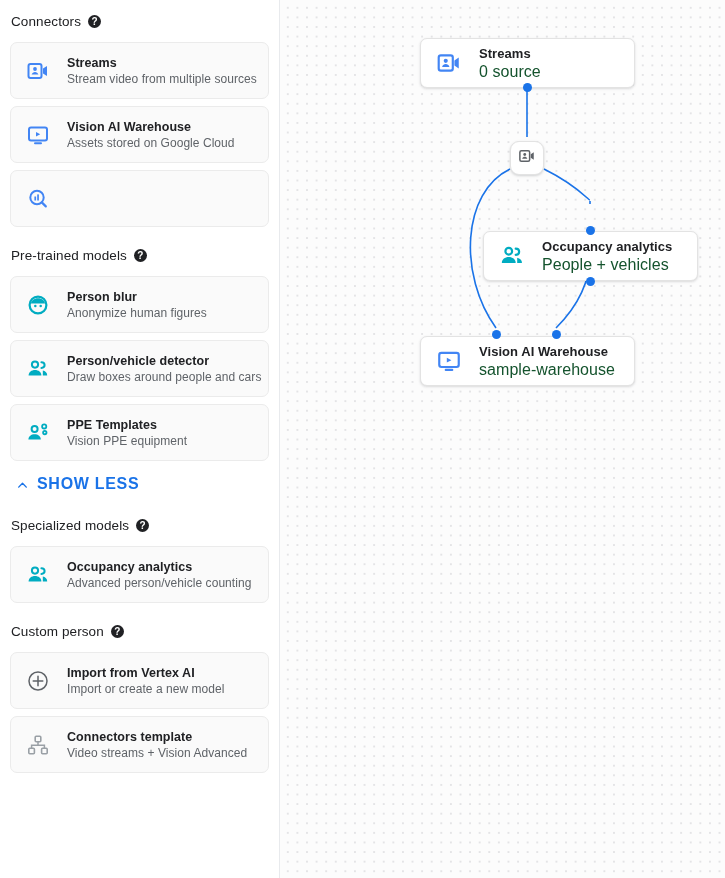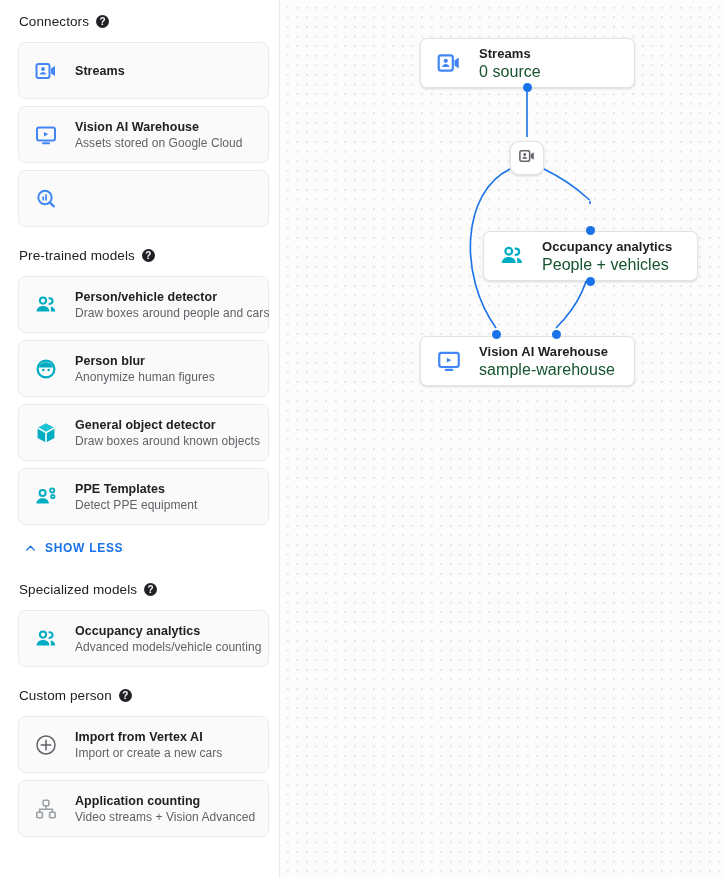--- a/index.html
+++ b/index.html
@@ -9,21 +9,21 @@
     background: #ffffff;
     overflow: hidden;
   }
   #app { position: relative; width: 725px; height: 878px; display: flex; }
 
   
   .sidebar {
     width: 280px; height: 878px;
     background: #ffffff;
     border-right: 1px solid #e8eaed;
-    padding: 0 10px 10px 18px;
+    padding: 0 10px 10px 10px;
     overflow: hidden;
     position: relative;
   }
   .section-header {
     display: flex; align-items: center; gap: 7px;
     font-size: 13.5px; color: #202124; font-weight: 400;
     letter-spacing: .1px;
     height: 42px;
     padding-left: 1px;
   }
@@ -57,21 +57,21 @@
   .card-title {
     font-size: 12.5px; font-weight: 700; color: #202124;
     letter-spacing: .05px; white-space: nowrap;
   }
   .card-sub {
     font-size: 12px; color: #5f6368; letter-spacing: .05px; white-space: nowrap;
   }
 
   .show-less {
     display: flex; align-items: center; gap: 8px;
-    color: #1a73e8; font-size: 12px; font-weight: 700;
+    color: #1a73e8; font-size: 16px; font-weight: 700;
     letter-spacing: .7px;
     height: 32px; margin-top: 6px; margin-bottom: 4px;
     padding-left: 6px; cursor: pointer;
   }
   .chev { width: 13px; height: 13px; flex: none; }
 
   
   .canvas {
     position: relative;
     flex: 1; height: 878px;
@@ -130,20 +130,21 @@
       <span class="card-icon">
         <svg width="24" height="24" viewBox="0 0 24 24" fill="none">
           <rect x="2.5" y="5" width="13" height="14" rx="2" stroke="#4285f4" stroke-width="2"></rect>
           <circle cx="9" cy="10" r="1.9" fill="#4285f4"></circle>
           <path d="M5.6 15.6c.6-1.7 1.9-2.6 3.4-2.6s2.8.9 3.4 2.6z" fill="#4285f4"></path>
           <path d="M17 9.6l4-2.6v10l-4-2.6z" fill="#4285f4"></path>
         </svg>
       </span>
       <span class="card-text">
         <span class="card-title">Streams</span>
+        <span class="card-sub">Stream video from multiple sources</span>
       </span>
     </div>
 
     <div class="card">
       <span class="card-icon">
         <svg width="24" height="24" viewBox="0 0 24 24" fill="none">
           <rect x="3" y="4.5" width="18" height="13" rx="2" stroke="#4285f4" stroke-width="2"></rect>
           <path d="M10 9l4.2 2.2L10 13.4z" fill="#4285f4"></path>
           <rect x="8" y="19.2" width="8" height="2" rx="1" fill="#4285f4"></rect>
         </svg>
@@ -166,74 +167,60 @@
     </div>
 
     <div class="section-header">
       <span>Pre-trained models</span>
       <span class="help-icon">?</span>
     </div>
 
     <div class="card">
       <span class="card-icon">
         <svg width="24" height="24" viewBox="0 0 24 24" fill="none">
+          <circle cx="12" cy="12" r="8.4" stroke="#00acc1" stroke-width="2.2"></circle>
+          <path d="M12 5.2c4 0 7 2.6 7 5.4H5c0-2.8 3-5.4 7-5.4z" fill="#00acc1"></path>
+          <circle cx="9.3" cy="13" r="1.25" fill="#00acc1"></circle>
+          <circle cx="14.7" cy="13" r="1.25" fill="#00acc1"></circle>
+        </svg>
+      </span>
+      <span class="card-text">
+        <span class="card-title">Person blur</span>
+        <span class="card-sub">Anonymize human figures</span>
+      </span>
+    </div>
+
+    <div class="card">
+      <span class="card-icon">
+        <svg width="24" height="24" viewBox="0 0 24 24" fill="none">
           <circle cx="9" cy="7.6" r="3.1" stroke="#00acc1" stroke-width="2"></circle>
           <path d="M2.6 18.4c0-3.3 2.9-5.4 6.4-5.4s6.4 2.1 6.4 5.4z" fill="#00acc1"></path>
           <path d="M15.4 5.2c1.9 0 3.2 1.3 3.2 2.9s-1.3 2.8-3.2 2.8" stroke="#00acc1" stroke-width="2" stroke-linecap="round"></path>
           <path d="M16.8 13.6c2.6.5 4.4 2.4 4.4 4.8h-4.4z" fill="#00acc1"></path>
         </svg>
       </span>
       <span class="card-text">
         <span class="card-title">Person/vehicle detector</span>
         <span class="card-sub">Draw boxes around people and cars</span>
       </span>
     </div>
 
-    <div class="card">
-      <span class="card-icon">
-        <svg width="24" height="24" viewBox="0 0 24 24" fill="none">
-          <circle cx="12" cy="12" r="8.4" stroke="#00acc1" stroke-width="2.2"></circle>
-          <path d="M12 5.2c4 0 7 2.6 7 5.4H5c0-2.8 3-5.4 7-5.4z" fill="#00acc1"></path>
-          <circle cx="9.3" cy="13" r="1.25" fill="#00acc1"></circle>
-          <circle cx="14.7" cy="13" r="1.25" fill="#00acc1"></circle>
-        </svg>
-      </span>
-      <span class="card-text">
-        <span class="card-title">Person blur</span>
-        <span class="card-sub">Anonymize human figures</span>
-      </span>
-    </div>
-
-    <div class="card">
-      <span class="card-icon">
-        <svg width="24" height="24" viewBox="0 0 24 24" fill="none">
-          <path d="M12 2.6l8.4 4.3v10L12 21.4 3.6 16.9v-10z" fill="#00acc1"></path>
-          <path d="M12 2.6l8.4 4.3L12 11.6 3.6 6.9z" fill="#1ec3d6"></path>
-          <path d="M12 11.6v9.8" stroke="#ffffff" stroke-width="1.6"></path>
-          <path d="M3.6 6.9L12 11.6l8.4-4.7" stroke="#ffffff" stroke-width="1.6" fill="none"></path>
-        </svg>
-      </span>
-      <span class="card-text">
-        <span class="card-title">General object detector</span>
-        <span class="card-sub">Draw boxes around known objects</span>
-      </span>
-    </div>
 
     <div class="card">
       <span class="card-icon">
         <svg width="24" height="24" viewBox="0 0 24 24" fill="none">
           <circle cx="8.6" cy="8" r="3" stroke="#00acc1" stroke-width="2"></circle>
           <path d="M2.4 18.6c0-3.3 2.8-5.3 6.2-5.3s6.2 2 6.2 5.3z" fill="#00acc1"></path>
           <circle cx="18.2" cy="5.4" r="2.1" stroke="#00acc1" stroke-width="1.8"></circle>
           <circle cx="18.8" cy="11.6" r="1.7" stroke="#00acc1" stroke-width="1.8"></circle>
         </svg>
       </span>
       <span class="card-text">
         <span class="card-title">PPE Templates</span>
-        <span class="card-sub">Detect PPE equipment</span>
+        <span class="card-sub">Vision PPE equipment</span>
       </span>
     </div>
 
     <div class="show-less">
       <span class="chev">
         <svg width="13" height="13" viewBox="0 0 24 24" fill="none">
           <path d="M5 15l7-7 7 7" stroke="#1a73e8" stroke-width="2.6" stroke-linecap="round" stroke-linejoin="round"></path>
         </svg>
       </span>
       <span>SHOW LESS</span>
@@ -248,54 +235,54 @@
       <span class="card-icon">
         <svg width="24" height="24" viewBox="0 0 24 24" fill="none">
           <circle cx="9" cy="7.6" r="3.1" stroke="#00acc1" stroke-width="2"></circle>
           <path d="M2.6 18.4c0-3.3 2.9-5.4 6.4-5.4s6.4 2.1 6.4 5.4z" fill="#00acc1"></path>
           <path d="M15.4 5.2c1.9 0 3.2 1.3 3.2 2.9s-1.3 2.8-3.2 2.8" stroke="#00acc1" stroke-width="2" stroke-linecap="round"></path>
           <path d="M16.8 13.6c2.6.5 4.4 2.4 4.4 4.8h-4.4z" fill="#00acc1"></path>
         </svg>
       </span>
       <span class="card-text">
         <span class="card-title">Occupancy analytics</span>
-        <span class="card-sub">Advanced models/vehicle counting</span>
+        <span class="card-sub">Advanced person/vehicle counting</span>
       </span>
     </div>
 
     <div class="section-header">
       <span>Custom person</span>
       <span class="help-icon">?</span>
     </div>
 
     <div class="card">
       <span class="card-icon">
         <svg width="24" height="24" viewBox="0 0 24 24" fill="none">
           <circle cx="12" cy="12" r="9" stroke="#5f6368" stroke-width="1.5"></circle>
           <path d="M12 7.2v9.6M7.2 12h9.6" stroke="#5f6368" stroke-width="1.5" stroke-linecap="round"></path>
         </svg>
       </span>
       <span class="card-text">
         <span class="card-title">Import from Vertex AI</span>
-        <span class="card-sub">Import or create a new cars</span>
+        <span class="card-sub">Import or create a new model</span>
       </span>
     </div>
 
 
     <div class="card">
       <span class="card-icon">
         <svg width="24" height="24" viewBox="0 0 24 24" fill="none">
           <rect x="9.2" y="3.2" width="5.6" height="5.6" rx="1" stroke="#9aa0a6" stroke-width="1.6"></rect>
           <rect x="2.8" y="15.2" width="5.6" height="5.6" rx="1" stroke="#9aa0a6" stroke-width="1.6"></rect>
           <rect x="15.6" y="15.2" width="5.6" height="5.6" rx="1" stroke="#9aa0a6" stroke-width="1.6"></rect>
           <path d="M12 8.8v3.4M5.6 15.2v-3h12.8v3" stroke="#9aa0a6" stroke-width="1.5" fill="none"></path>
         </svg>
       </span>
       <span class="card-text">
-        <span class="card-title">Application counting</span>
+        <span class="card-title">Connectors template</span>
         <span class="card-sub">Video streams + Vision Advanced</span>
       </span>
     </div>
 
   </div>
 
   <div class="canvas">
 
     <svg class="edges">
 

